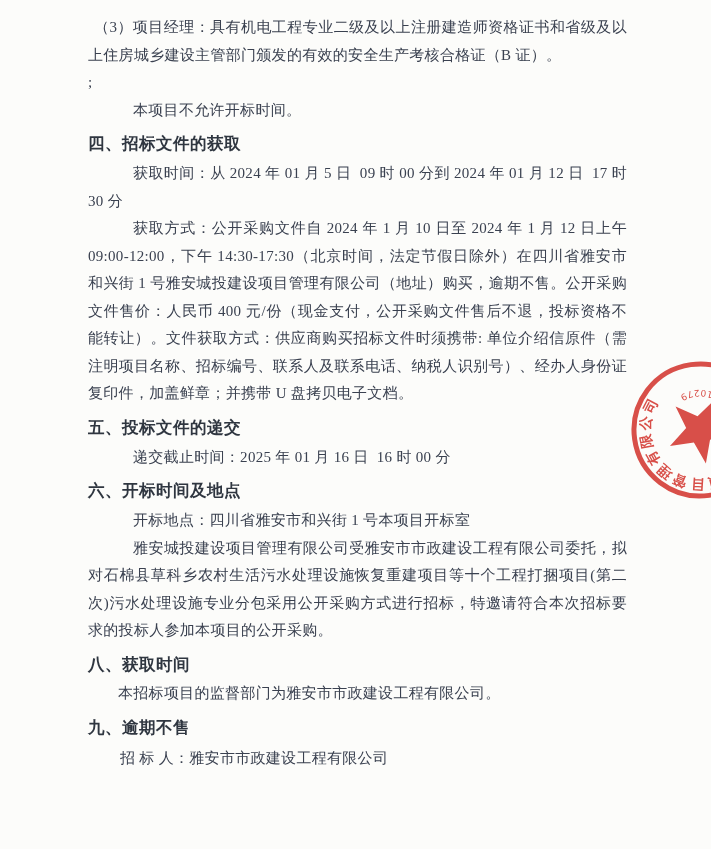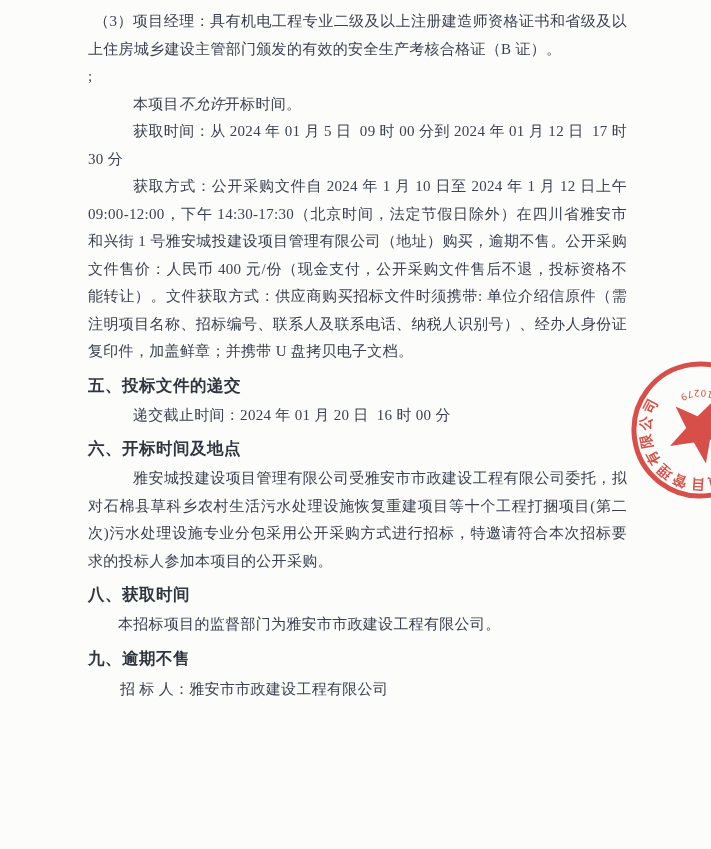--- a/index.html
+++ b/index.html
@@ -19,32 +19,32 @@
     z-index:1;
   }
   p.body{
     margin:0;
     font-size:15px;
     line-height:27.5px;
     text-align:justify;
     white-space:pre-wrap;
     letter-spacing:0.3px;
   }
-  p.ind-sm{text-indent:0.4em;}
+  p.ind-sm{text-indent:0.4em;margin-top:6px;}
   p.ind3{text-indent:3em;}
-  p.ind2{text-indent:2em;}
+  p.ind2{text-indent:2em;font-family:Liberation Mono, monospace;}
   h2.sec{
     margin:8px 0 4px 0;
     font-size:16.5px;
     font-weight:bold;
     color:#2f3640;
     letter-spacing:0.5px;
     line-height:24px;
   }
-  .emph{font-style:italic;}
+  .emph{}
   .contact-row{
     display:flex;
     font-size:15px;
     line-height:28px;
     margin-left:32px;
     letter-spacing:0.3px;
   }
   .clabel{white-space:pre;}
   .cvalue{white-space:pre;}
   .seal{
@@ -72,27 +72,29 @@
 
 <div class="page">
   <div class="content">
 
     <p class="body ind-sm">（3）项目经理：具有机电工程专业二级及以上注册建造师资格证书和省级及以上住房城乡建设主管部门颁发的有效的安全生产考核合格证（B 证）。</p>
 
     <p class="body">;</p>
 
     <p class="body ind3"><span>本项目</span><span class="emph">不允许</span><span>开标时间。</span></p>
 
+    <h2 class="sec">四、招标文件的获取</h2>
     <p class="body ind3">获取时间：从 2024 年 01 月 5 日  09 时 00 分到 2024 年 01 月 12 日  17 时 30 分</p>
     <p class="body ind3">获取方式：公开采购文件自 2024 年 1 月 10 日至 2024 年 1 月 12 日上午 09:00-12:00，下午 14:30-17:30（北京时间，法定节假日除外）在四川省雅安市和兴街 1 号雅安城投建设项目管理有限公司（地址）购买，逾期不售。公开采购文件售价：人民币 400 元/份（现金支付，公开采购文件售后不退，投标资格不能转让）。文件获取方式：供应商购买招标文件时须携带: 单位介绍信原件（需注明项目名称、招标编号、联系人及联系电话、纳税人识别号）、经办人身份证复印件，加盖鲜章；并携带 U 盘拷贝电子文档。</p>
 
     <h2 class="sec">五、投标文件的递交</h2>
-    <p class="body ind3">递交截止时间：2024 年 01 月 20 日  16 时 00 分</p>
+    <p class="body ind3">递交截止时间：2025 年 01 月 16 日  16 时 00 分</p>
 
     <h2 class="sec">六、开标时间及地点</h2>
+    <p class="body ind3">开标地点：四川省雅安市和兴街 1 号本项目开标室</p>
 
     <p class="body ind3">雅安城投建设项目管理有限公司受雅安市市政建设工程有限公司委托，拟对石棉县草科乡农村生活污水处理设施恢复重建项目等十个工程打捆项目(第二次)污水处理设施专业分包采用公开采购方式进行招标，特邀请符合本次招标要求的投标人参加本项目的公开采购。</p>
 
     <h2 class="sec">八、获取时间</h2>
     <p class="body ind2">本招标项目的监督部门为雅安市市政建设工程有限公司。</p>
 
     <h2 class="sec">九、逾期不售</h2>
 
     <div class="contact-row">
       <span class="clabel">招 标 人：</span>

